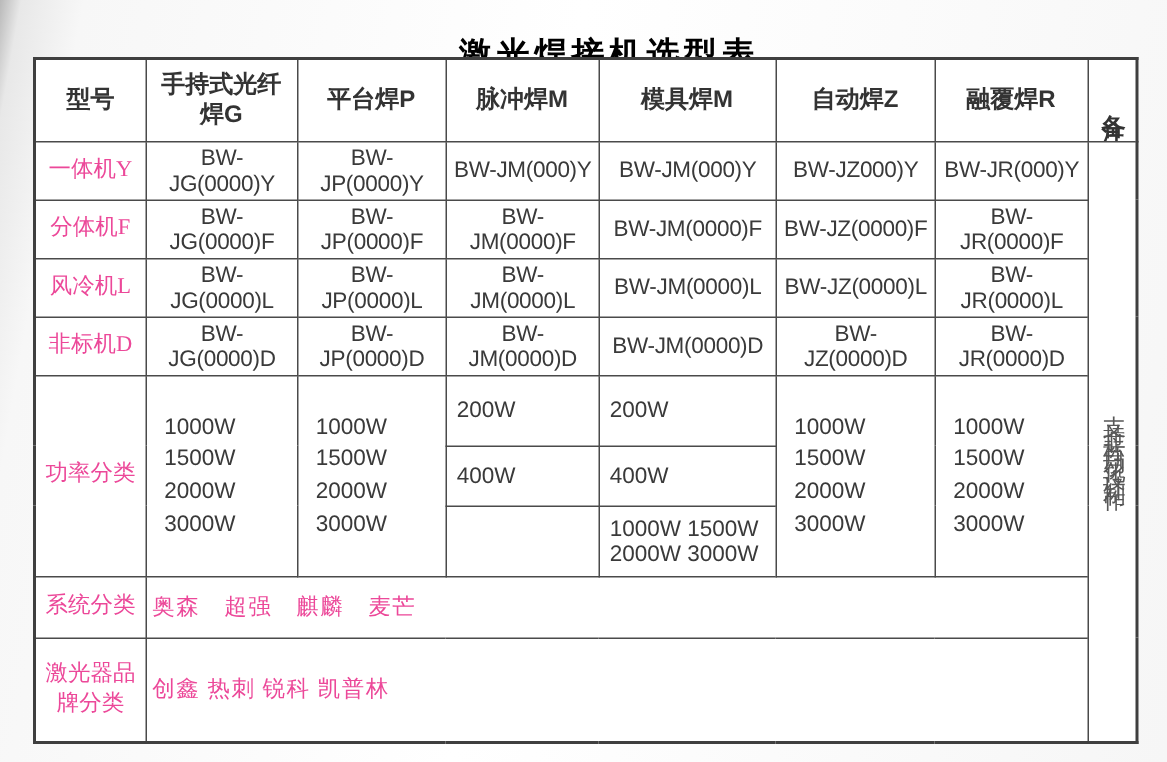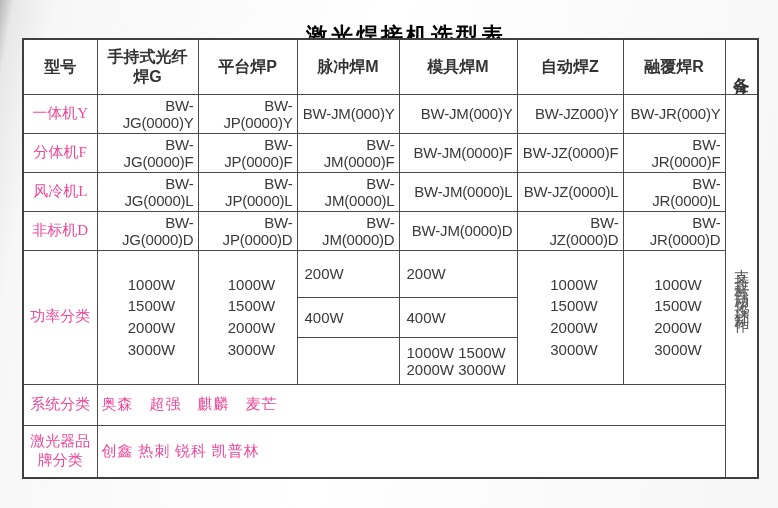--- a/index.html
+++ b/index.html
@@ -30,29 +30,29 @@
     overflow:hidden;
   }
   th{
     font-weight:bold;font-size:16px;text-align:center;color:#333333;
     line-height:1.25;
   }
   tr.head{height:55px;}
   tr.model{height:39px;}
   tr.p1{height:47px;} tr.p2{height:40px;} tr.p3{height:47px;}
   tr.sys{height:41px;}
-  tr.brand{height:53px;}
+  tr.brand{height:70px;}
   .rowlabel{
     text-align:center;color:#ec4899;
     font-family:"Liberation Serif",serif;
     line-height:1.3;
     padding:2px 3px;
   }
-  .code{text-align:right;padding-left:5px;letter-spacing:-0.2px;}
-  .powercell{text-align:center;padding-left:12px;line-height:1.45;}
+  .code{text-align:center;padding-left:5px;letter-spacing:-0.2px;}
+  .powercell{text-align:left;padding-left:12px;line-height:1.45;}
   .subcell{text-align:left;padding-left:7px;}
   .centercell{
     text-align:left;color:#ec4899;
     font-family:"Liberation Serif",serif;
     letter-spacing:1px;
   }
   .vhead{
     display:inline-block;
     writing-mode:vertical-rl;
     letter-spacing:4px;

